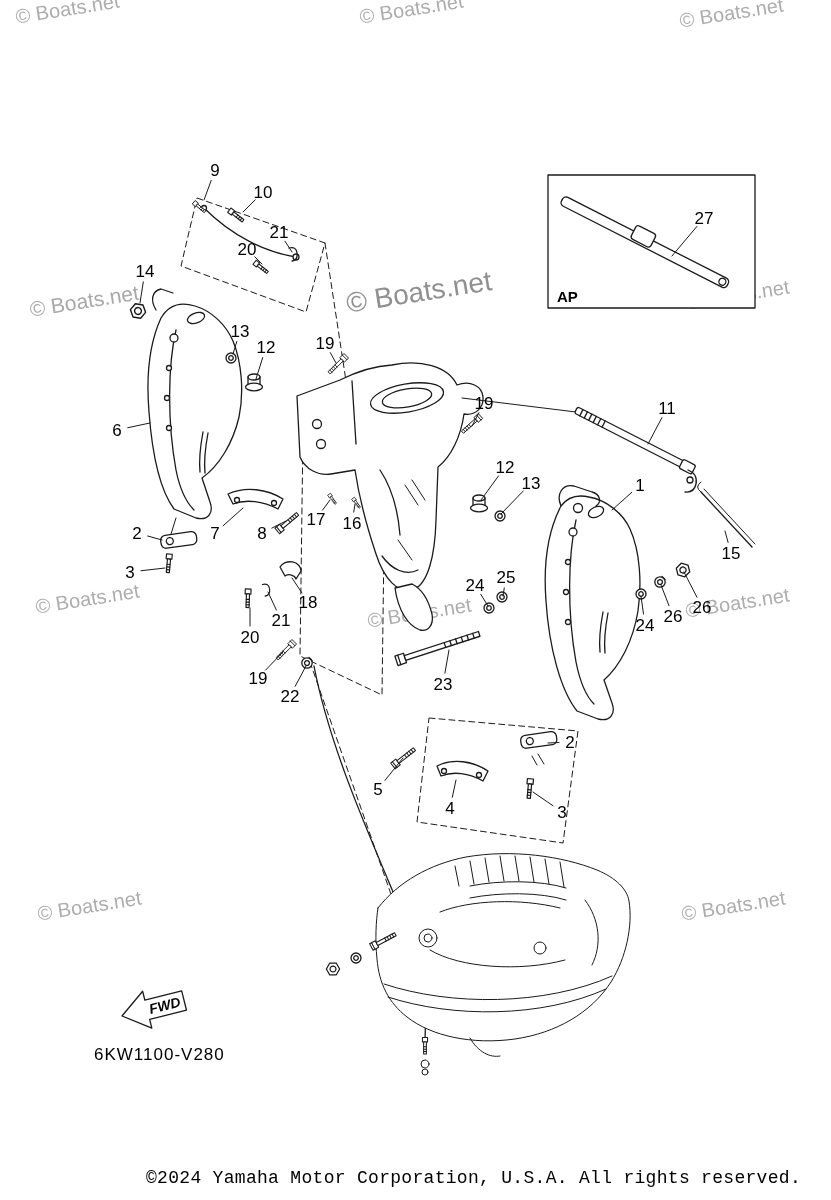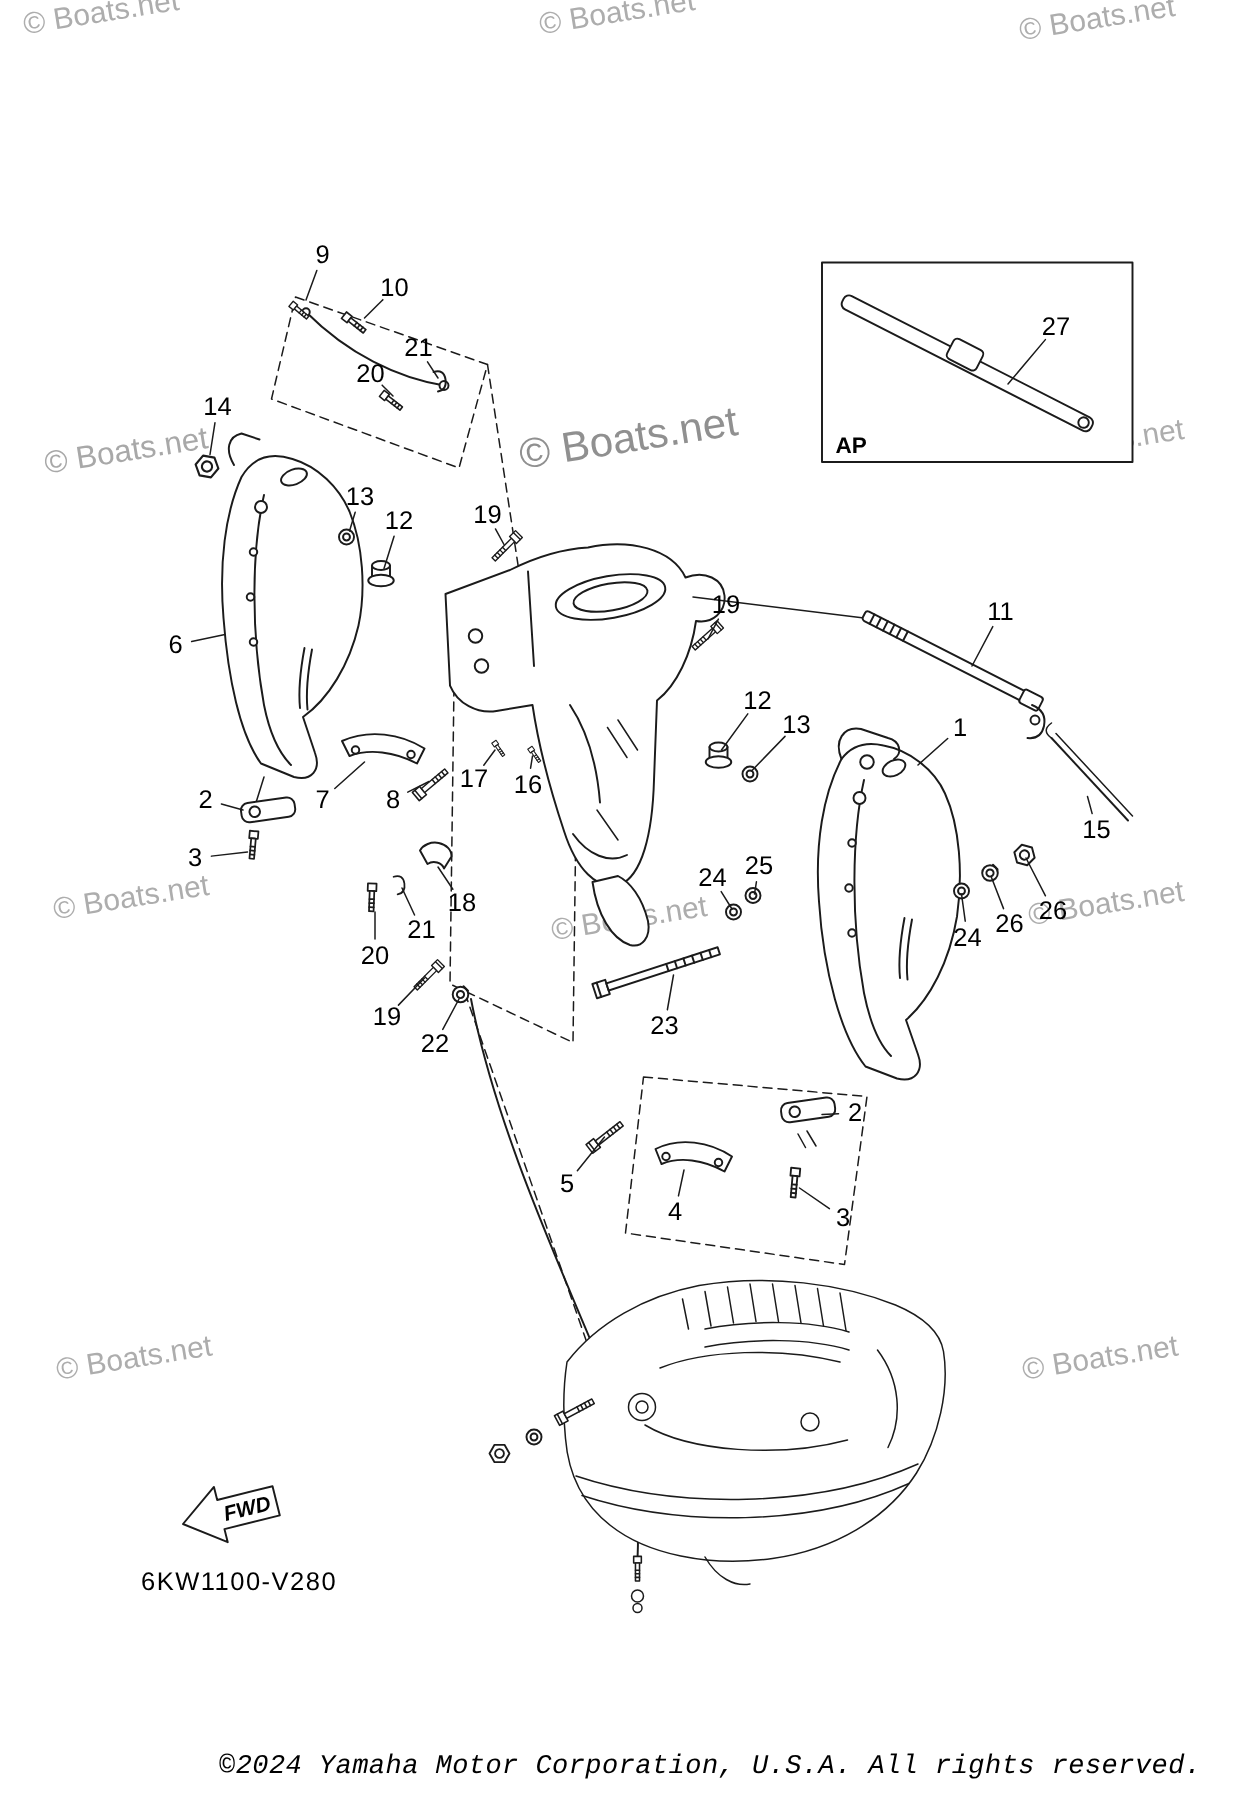--- a/index.html
+++ b/index.html
@@ -17,21 +17,21 @@
   #diagram .dash{stroke-dasharray:6 4;stroke-width:1;fill:none;}
   #diagram .leader{stroke:#1b1b1b;stroke-width:1;fill:none;}
   #diagram text{stroke:none;fill:#000;}
   .callout-num{font-family:"Liberation Sans",sans-serif;font-size:17px;
       text-anchor:middle;dominant-baseline:central;}
   .ap-label{font-family:"Liberation Sans",sans-serif;font-weight:bold;font-size:15px;}
   .fwd-label{font-family:"Liberation Sans",sans-serif;font-style:italic;font-weight:bold;
       font-size:14px;text-anchor:middle;dominant-baseline:central;}
   .dwg-num{font-family:"Liberation Sans",sans-serif;font-size:17px;letter-spacing:1px;}
   #copyright{position:absolute;left:146px;top:1168px;color:#000;white-space:nowrap;
-      font-family:"Liberation Mono",monospace;font-size:18px;letter-spacing:.3px;font-style:italic;}
+      font-family:"Liberation Mono",monospace;font-size:18px;letter-spacing:.3px;}
 </style>
 </head>
 <body>
 
 <div id="page">
 
   <div id="watermark-layer">
       <div class="wm" style="left: 14px; top: 6px; font-size: 20px; color: rgb(173, 173, 173);">© Boats.net</div>
       <div class="wm" style="left: 358px; top: 6px; font-size: 20px; color: rgb(173, 173, 173);">© Boats.net</div>
       <div class="wm" style="left: 678px; top: 10px; font-size: 20px; color: rgb(173, 173, 173);">© Boats.net</div>

